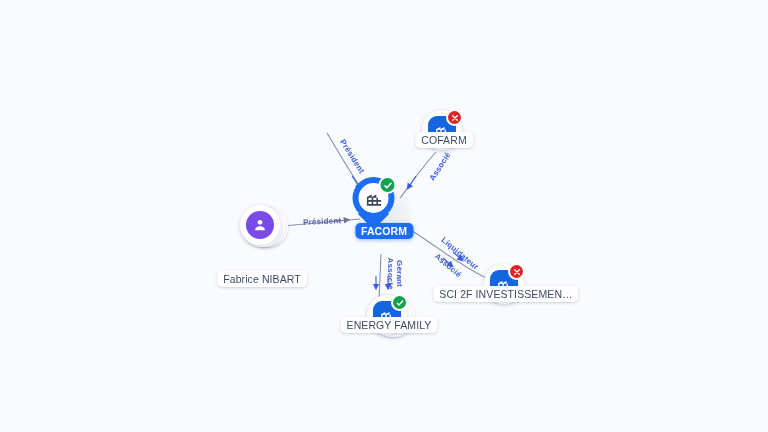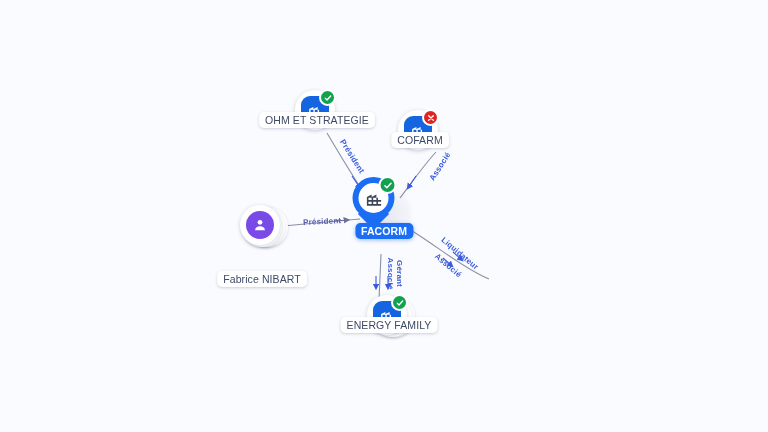--- a/index.html
+++ b/index.html
@@ -106,93 +106,93 @@
   <div class="elabel" style="left:424px;top:162px;transform:rotate(-57deg);">Associé</div>
 
   <div class="elabel grey" style="left:303px;top:217px;transform:rotate(-3deg);">Président</div>
 
   <div class="elabel" style="left:386px;top:269px;transform:rotate(90deg);">Gérant</div>
   <div class="elabel" style="left:374px;top:269px;transform:rotate(90deg);">Associé</div>
 
   <div class="elabel" style="left:437px;top:249px;transform:rotate(40deg);">Liquidateur</div>
   <div class="elabel" style="left:432px;top:261px;transform:rotate(40deg);">Associé</div>
 
-  <div class="node" style="left:317px;top:112px;">
-    <div class="node-visual">
+
+  <div class="node" style="left:444px;top:132px;">
+    <div class="node-visual">
+      <div class="disc">
+        <div class="chip blue">
+          <svg width="17" height="17" viewBox="0 0 24 24" fill="#ffffff">
+            <path d="M3 21V10l6-3v3l6-3v4h6v10H3zm2-2h4v-3H5v3zm0-5h4v-3H5v3zm6 5h4v-3h-4v3zm0-5h4v-3h-4v3zm6 5h4v-3h-4v3zm0-5h4v-3h-4v3z"></path>
+          </svg>
+        </div>
+        <div class="badge ko">
+          <svg width="8" height="8" viewBox="0 0 24 24" fill="none" stroke="#ffffff" stroke-width="4" stroke-linecap="round">
+            <path d="M5 5l14 14M19 5L5 19"></path>
+            </svg>
+        </div>
+      </div>
+    </div>
+    <div class="label" style="top:22px;">COFARM</div>
+  </div>
+
+  <div class="node" style="left:262px;top:227px;">
+    <div class="node-visual">
+      <div class="stack s1"></div>
+      <div class="stack s2"></div>
+      <div class="stack s3"></div>
+      <div class="disc">
+        <div class="chip violet">
+          <svg width="16" height="16" viewBox="0 0 24 24" fill="#ffffff">
+            <circle cx="12" cy="8" r="3.6"></circle>
+            <path d="M4.6 20c0-4 3.4-6.2 7.4-6.2s7.4 2.2 7.4 6.2z"></path>
+          </svg>
+        </div>
+      </div>
+    </div>
+    <div class="label" style="top:22px;margin-top:44px;">Fabrice NIBART</div>
+  </div>
+
+  <div class="node" style="left:389px;top:317px;">
+    <div class="node-visual">
+      <div class="stack s1"></div>
+      <div class="stack s2"></div>
       <div class="disc">
         <div class="chip blue">
           <svg width="17" height="17" viewBox="0 0 24 24" fill="#ffffff">
             <path d="M3 21V10l6-3v3l6-3v4h6v10H3zm2-2h4v-3H5v3zm0-5h4v-3H5v3zm6 5h4v-3h-4v3zm0-5h4v-3h-4v3zm6 5h4v-3h-4v3zm0-5h4v-3h-4v3z"></path>
           </svg>
         </div>
         <div class="badge ok">
           <svg width="8" height="8" viewBox="0 0 24 24" fill="none" stroke="#ffffff" stroke-width="4" stroke-linecap="round" stroke-linejoin="round">
               <path d="M4 13l5 5L20 6"></path>
             </svg>
         </div>
       </div>
     </div>
-    <div class="label" style="top:22px;">OHM ET STRATEGIE</div>
-  </div>
-
-  <div class="node" style="left:420px;top:132px;">
+    <div class="label" style="top:22px;text-align:center;">ENERGY FAMILY</div>
+  </div>
+
+  <div class="node" style="left:506px;top:286px;">
     <div class="node-visual">
       <div class="disc">
         <div class="chip blue">
           <svg width="17" height="17" viewBox="0 0 24 24" fill="#ffffff">
             <path d="M3 21V10l6-3v3l6-3v4h6v10H3zm2-2h4v-3H5v3zm0-5h4v-3H5v3zm6 5h4v-3h-4v3zm0-5h4v-3h-4v3zm6 5h4v-3h-4v3zm0-5h4v-3h-4v3z"></path>
           </svg>
         </div>
         <div class="badge ko">
           <svg width="8" height="8" viewBox="0 0 24 24" fill="none" stroke="#ffffff" stroke-width="4" stroke-linecap="round">
             <path d="M5 5l14 14M19 5L5 19"></path>
             </svg>
         </div>
       </div>
     </div>
-    <div class="label" style="top:22px;">COFARM</div>
-  </div>
-
-  <div class="node" style="left:262px;top:227px;">
-    <div class="node-visual">
-      <div class="stack s1"></div>
-      <div class="stack s2"></div>
-      <div class="stack s3"></div>
-      <div class="disc">
-        <div class="chip violet">
-          <svg width="16" height="16" viewBox="0 0 24 24" fill="#ffffff">
-            <circle cx="12" cy="8" r="3.6"></circle>
-            <path d="M4.6 20c0-4 3.4-6.2 7.4-6.2s7.4 2.2 7.4 6.2z"></path>
-          </svg>
-        </div>
-      </div>
-    </div>
-    <div class="label" style="top:22px;margin-top:44px;">Fabrice NIBART</div>
-  </div>
-
-  <div class="node" style="left:389px;top:317px;">
-    <div class="node-visual">
-      <div class="stack s1"></div>
-      <div class="stack s2"></div>
-      <div class="disc">
-        <div class="chip blue">
-          <svg width="17" height="17" viewBox="0 0 24 24" fill="#ffffff">
-            <path d="M3 21V10l6-3v3l6-3v4h6v10H3zm2-2h4v-3H5v3zm0-5h4v-3H5v3zm6 5h4v-3h-4v3zm0-5h4v-3h-4v3zm6 5h4v-3h-4v3zm0-5h4v-3h-4v3z"></path>
-          </svg>
-        </div>
-        <div class="badge ok">
-          <svg width="8" height="8" viewBox="0 0 24 24" fill="none" stroke="#ffffff" stroke-width="4" stroke-linecap="round" stroke-linejoin="round">
-              <path d="M4 13l5 5L20 6"></path>
-            </svg>
-        </div>
-      </div>
-    </div>
-    <div class="label" style="top:22px;text-align:center;">ENERGY FAMILY</div>
-  </div>
-
+    <div class="label" style="top:22px;">SCI 2F INVESTISSEMEN…</div>
+  </div>
 
   <div class="pin-wrap" style="left:384px;top:214px;">
     <div class="halo"></div>
     <div class="pin" style="margin-left:-21px;margin-top:-24px;">
       <div class="pin-tail"></div>
       <div class="pin-body"></div>
       <div class="pin-hole">
         <svg width="19" height="19" viewBox="0 0 24 24" fill="#3c4657">
           <path d="M3 21V10l6-3v3l6-3v4h6v10H3zm2-2h4v-3H5v3zm0-5h4v-3H5v3zm6 5h4v-3h-4v3zm0-5h4v-3h-4v3zm6 5h4v-3h-4v3zm0-5h4v-3h-4v3z"></path>
         </svg>

